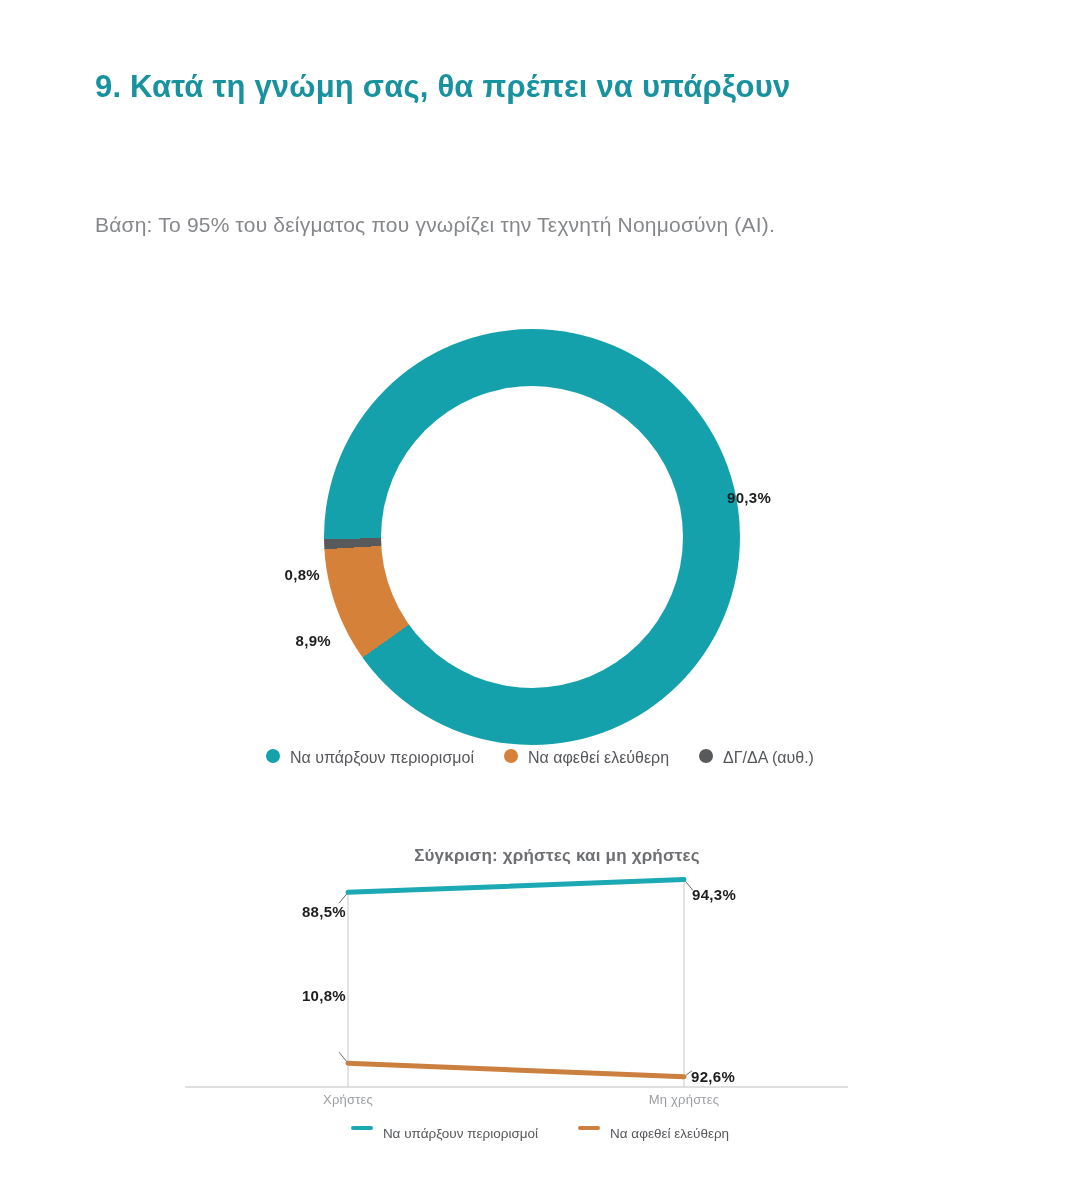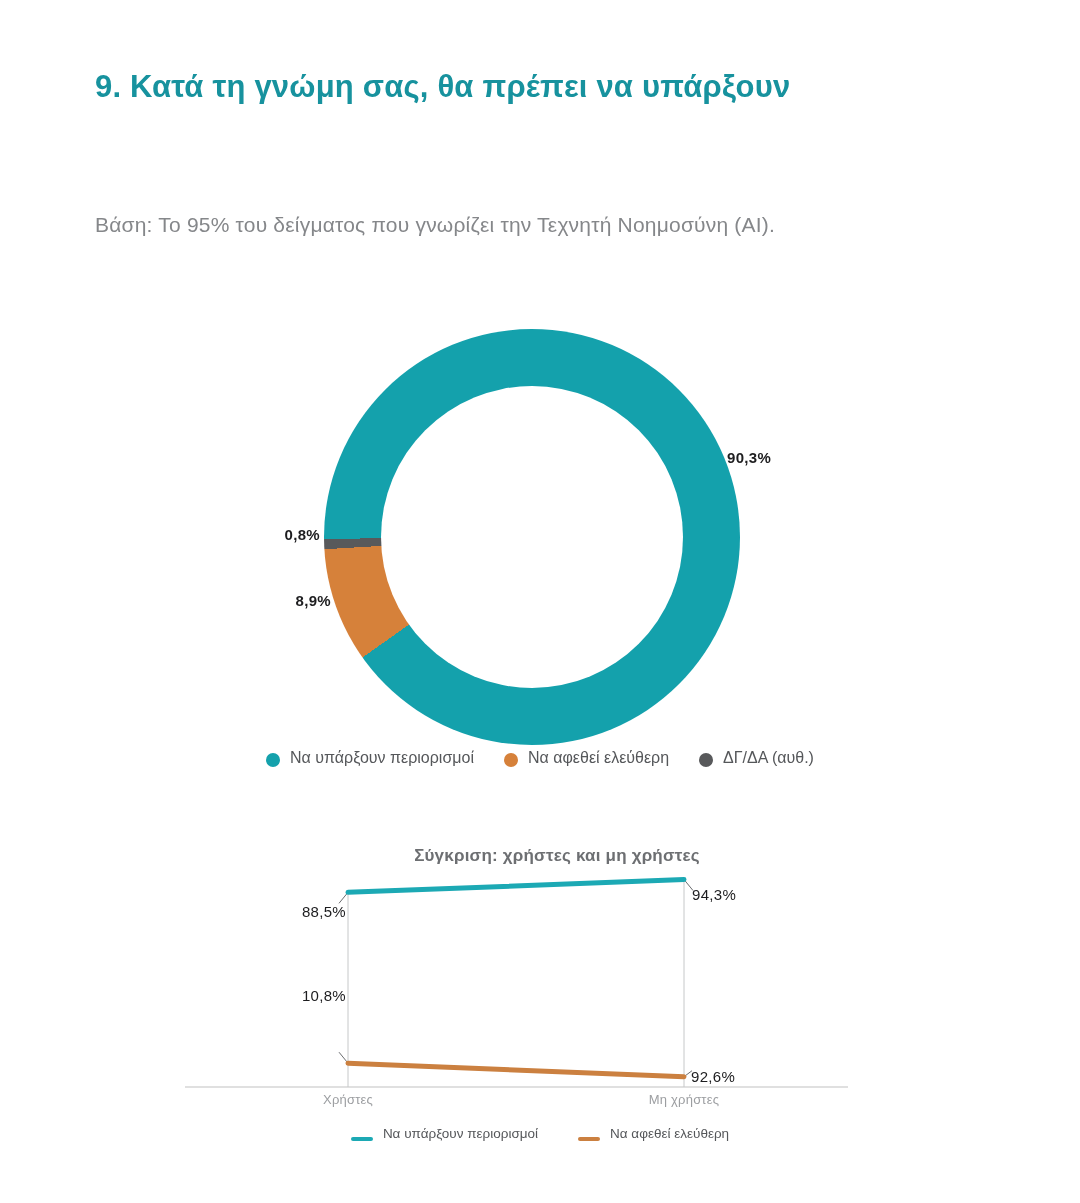--- a/index.html
+++ b/index.html
@@ -22,44 +22,44 @@
   }
 
   
   .donut{
     left:324px;top:329px;width:416px;height:416px;border-radius:50%;
   }
   .donut-hole{
     position:absolute;inset:57px;border-radius:50%;background:#ffffff;
   }
   .slice-label{
-    font-size:15px;font-weight:700;color:#1d1d1f;letter-spacing:.3px;white-space:nowrap;
+    font-size:15px;font-weight:700;color:#1d1d1f;letter-spacing:.3px;white-space:nowrap;margin-top:40px;
   }
   .slice-label.r{text-align:right;width:44px;}
 
   
   .legend-row{
     left:0;width:1080px;display:flex;justify-content:center;align-items:center;
   }
   .legend-row.donut-legend{top:749px;gap:30px;}
   .legend-row.line-legend{top:1126px;gap:40px;}
-  .legend-item{display:flex;align-items:flex-end;}
+  .legend-item{display:flex;align-items:flex-start;}
   .legend-dot{width:14px;height:14px;border-radius:50%;margin-right:10px;flex:0 0 auto;}
   .legend-dash{width:22px;height:4px;border-radius:2px;margin-right:10px;flex:0 0 auto;}
   .donut-legend .legend-label{font-size:16px;color:#55575a;}
   .line-legend .legend-label{font-size:13.5px;color:#55575a;}
 
   
   .chart2-title{
     left:0;top:832px;width:1040px;text-align:center;
     font-size:17px;font-weight:700;color:#6d6f72;letter-spacing:.2px;padding-left:37px;
   }
   svg.chart-canvas{left:0;top:0;width:1080px;height:1203px;pointer-events:none;}
   .point-label{
-    font-size:15px;font-weight:400;color:#1d1d1f;letter-spacing:.3px;white-space:nowrap;
+    font-size:15px;font-weight:700;color:#1d1d1f;letter-spacing:.3px;white-space:nowrap;
   }
   .xtick{
     width:140px;text-align:center;top:1092px;
     font-size:13px;color:#9c9ea1;letter-spacing:.2px;
   }
 </style>
 </head>
 <body>
 
 <h1 class="abs page-title">

